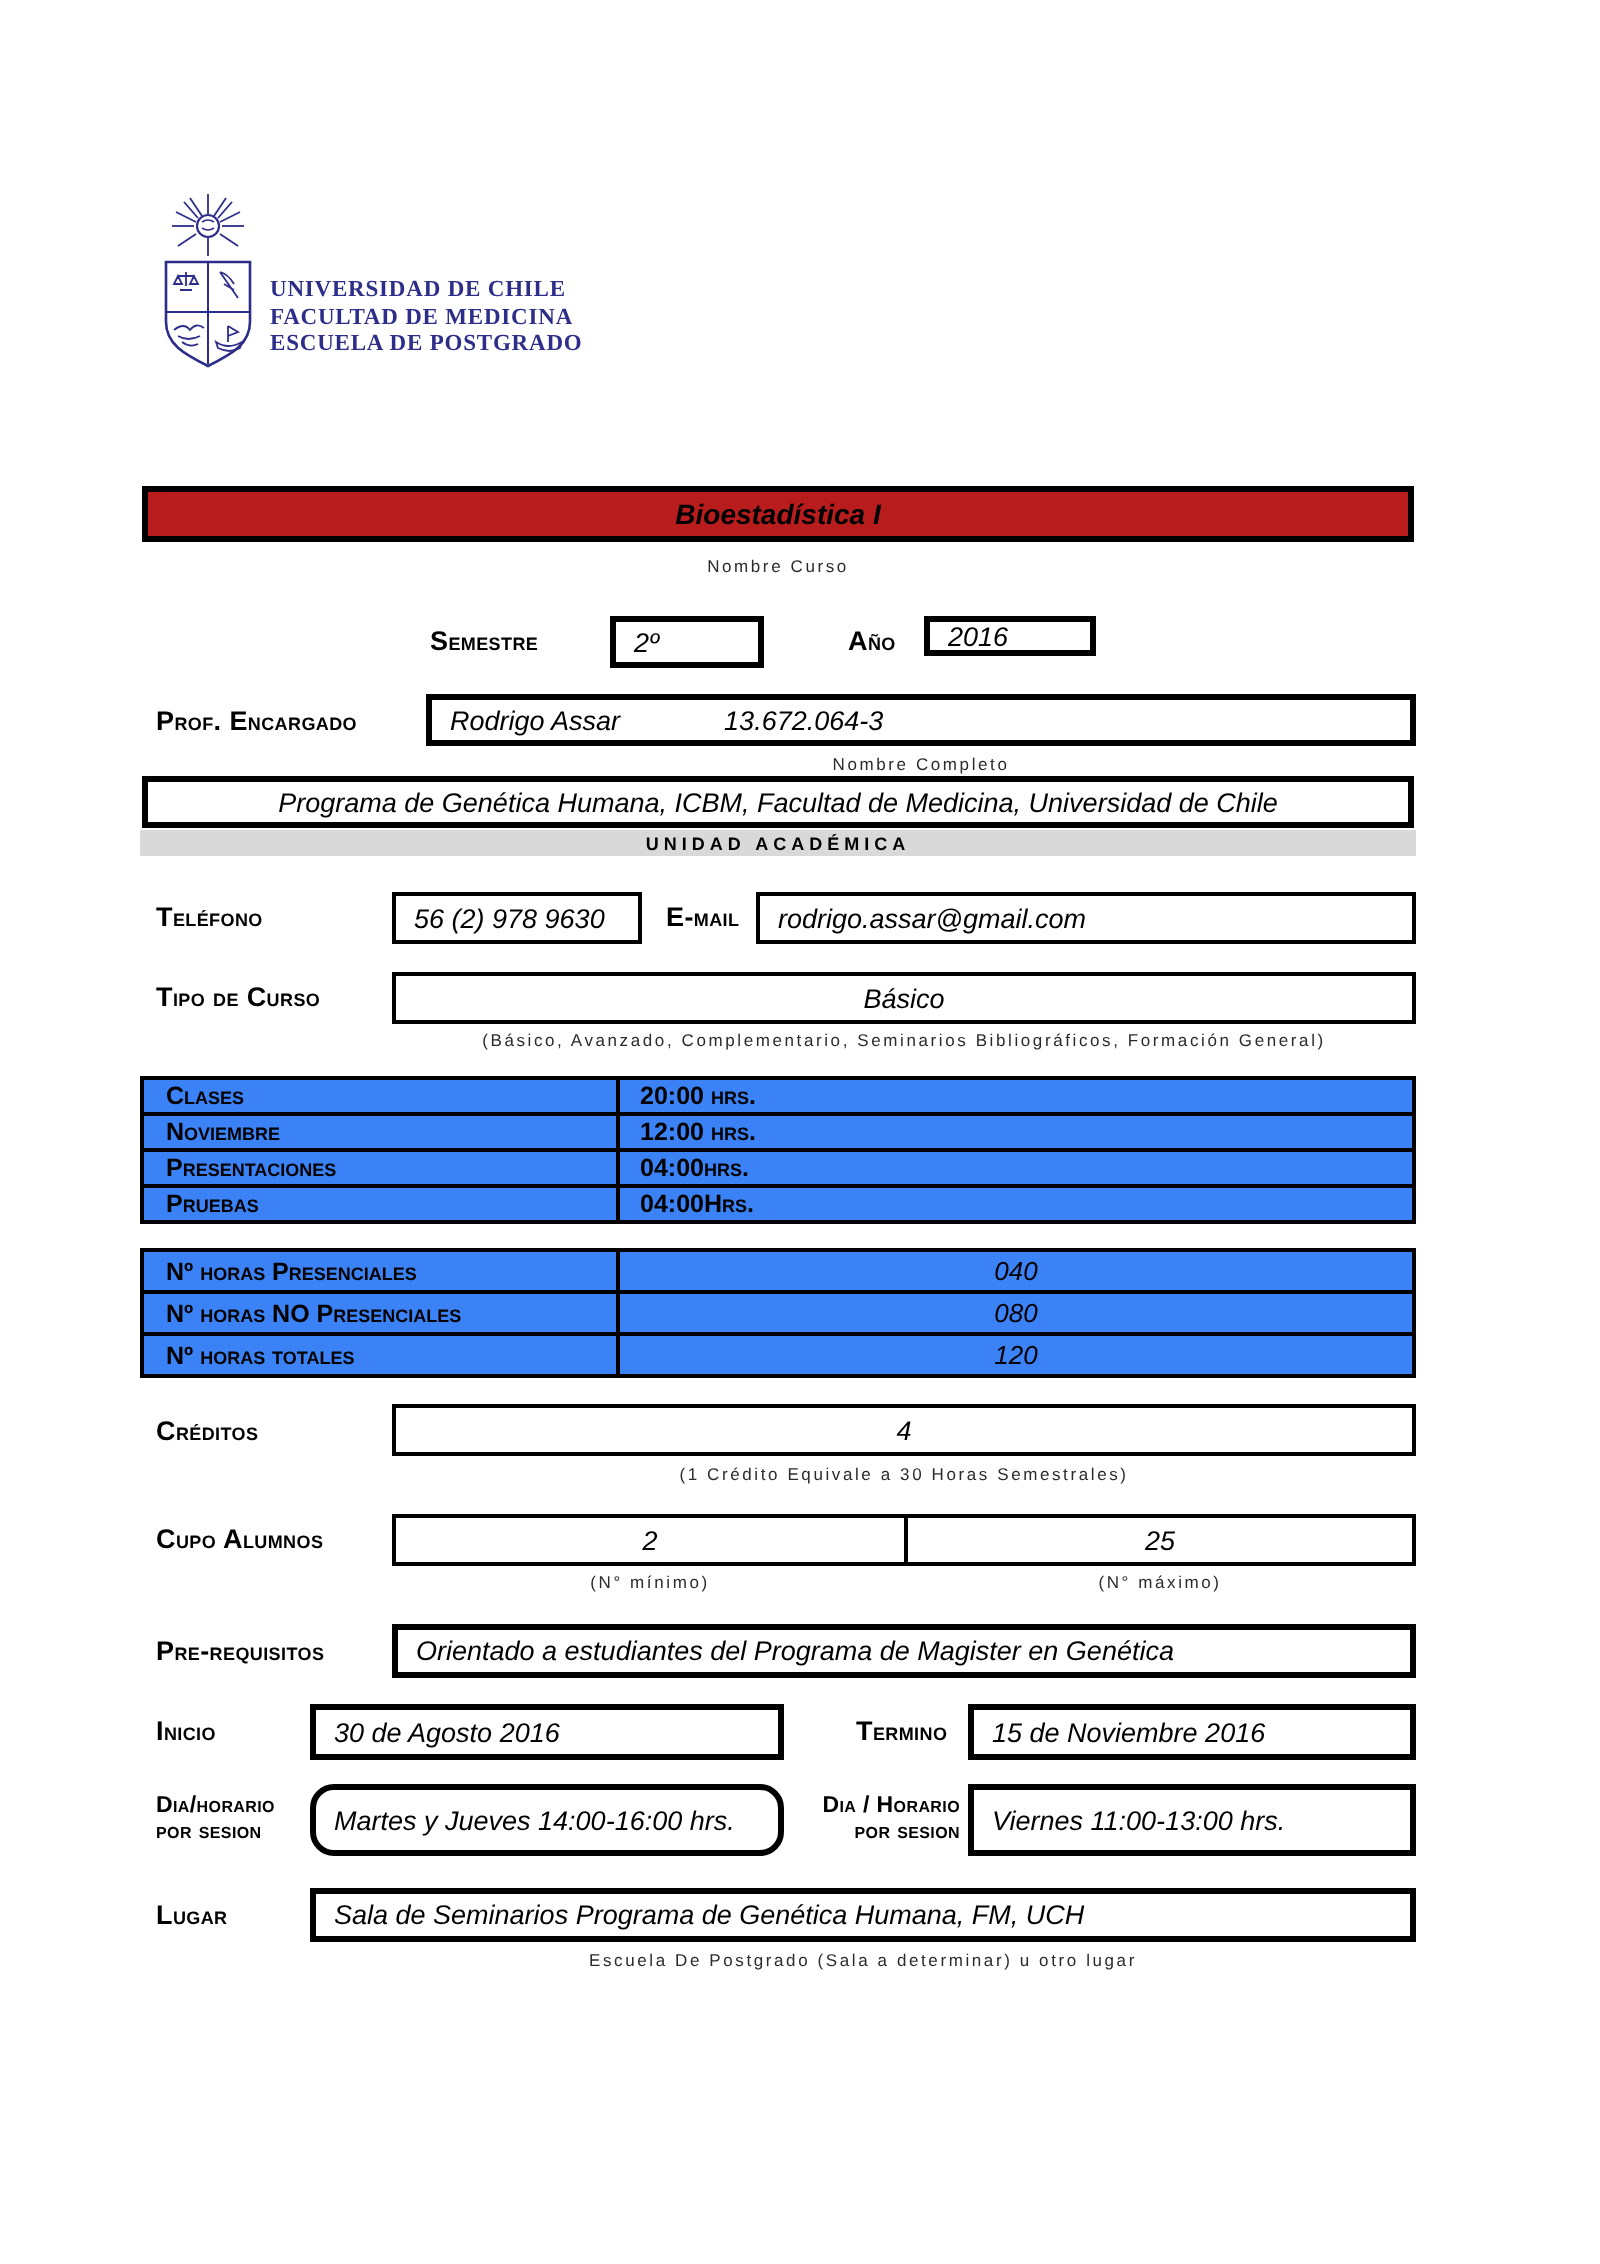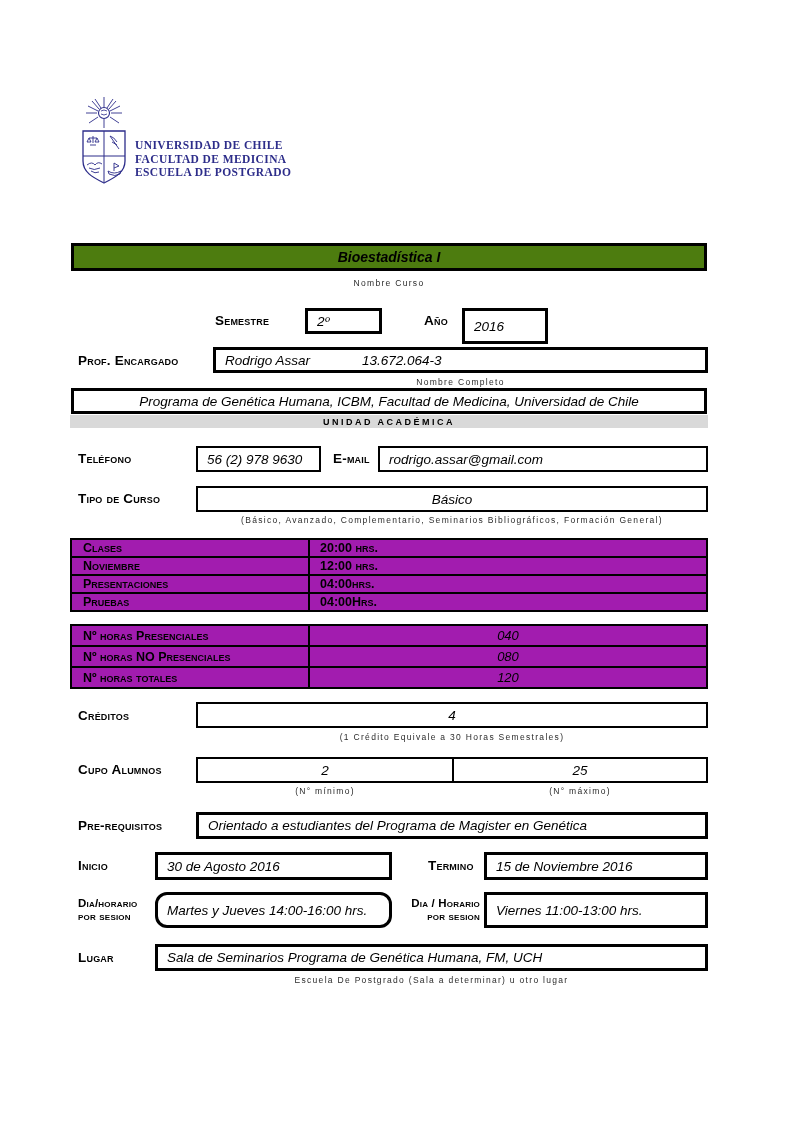--- a/index.html
+++ b/index.html
@@ -33,31 +33,31 @@
   }
   .crest{position:absolute;left:76px;top:95px;}
   .titlebar{
     position:absolute;left:70px;top:210px;width:638px;height:29px;
     background:#d9d9d9;border:1px solid #000;box-sizing:border-box;
     display:flex;align-items:center;justify-content:center;
     font-weight:bold;font-size:17px;word-spacing:9px;letter-spacing:.5px;
   }
   .coursebox{
     position:absolute;left:71px;top:243px;width:636px;height:28px;
-    border:3px solid #000;box-sizing:border-box;background:#4d7c0f;
+    border:3px solid #000;box-sizing:border-box;background:#b91c1c;
     display:flex;align-items:center;justify-content:center;
     font-weight:bold;font-style:italic;font-size:14px;
   }
   .graybar{
     position:absolute;left:70px;top:415px;width:638px;height:13px;
     background:#d9d9d9;display:flex;align-items:center;justify-content:center;
     font-weight:bold;font-size:9px;letter-spacing:2.5px;
   }
   
-  table.grid{position:absolute;border-collapse:collapse;background:#a21caf;padding-left:16px;}
+  table.grid{position:absolute;border-collapse:collapse;background:#3b82f6;padding-left:16px;}
   table.grid td{border:2px solid #000;box-sizing:border-box;}
   td.hlabel{
     font-weight:bold;font-variant:small-caps;font-size:12.5px;
     padding:1px 0 1px 11px;white-space:nowrap;
   }
   td.hval{
     font-weight:bold;font-variant:small-caps;font-size:12.5px;
     padding:1px 0 1px 10px;white-space:nowrap;
   }
   td.tval{font-style:italic;font-size:13px;text-align:center;padding:2px 0;}
@@ -106,21 +106,21 @@
     <div>ESCUELA DE POSTGRADO</div>
   </div>
 
 
   <div class="coursebox">Bioestadística I</div>
   <div class="cap" style="left:70px;top:278px;width:638px;">Nombre  Curso</div>
 
   <div class="lbl" style="left:215px;top:313px;">Semestre</div>
   <div class="box thick" style="left:305px;top:308px;width:77px;height:26px;">2º</div>
   <div class="lbl" style="left:424px;top:313px;">Año</div>
-  <div class="box thick" style="left:462px;top:308px;width:86px;height:36px;">2016</div>
+  <div class="box thick" style="left:462px;top:308px;width:86px;height:20px;">2016</div>
 
   <div class="lbl" style="left:78px;top:353px;">Prof. Encargado</div>
   <div class="box thick" style="left:213px;top:347px;width:495px;height:26px;">
     <span>Rodrigo Assar</span>
     <span style="margin-left:52px;">13.672.064-3</span>
   </div>
   <div class="cap" style="left:213px;top:377px;width:495px;">Nombre Completo</div>
 
   <div class="box thick center" style="left:71px;top:388px;width:636px;height:26px;">Programa de Genética Humana, ICBM, Facultad de Medicina, Universidad de Chile</div>
   <div class="graybar">UNIDAD   ACADÉMICA</div>

